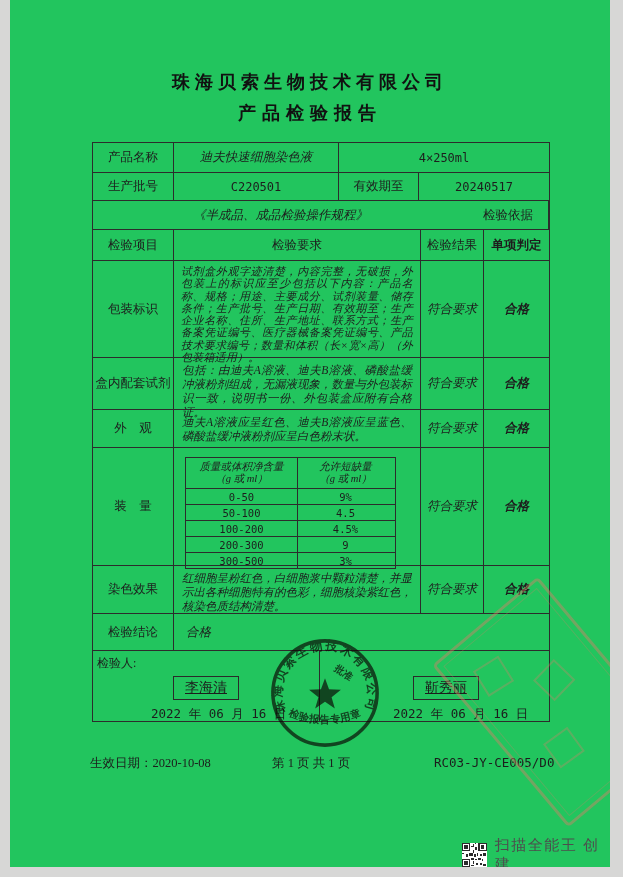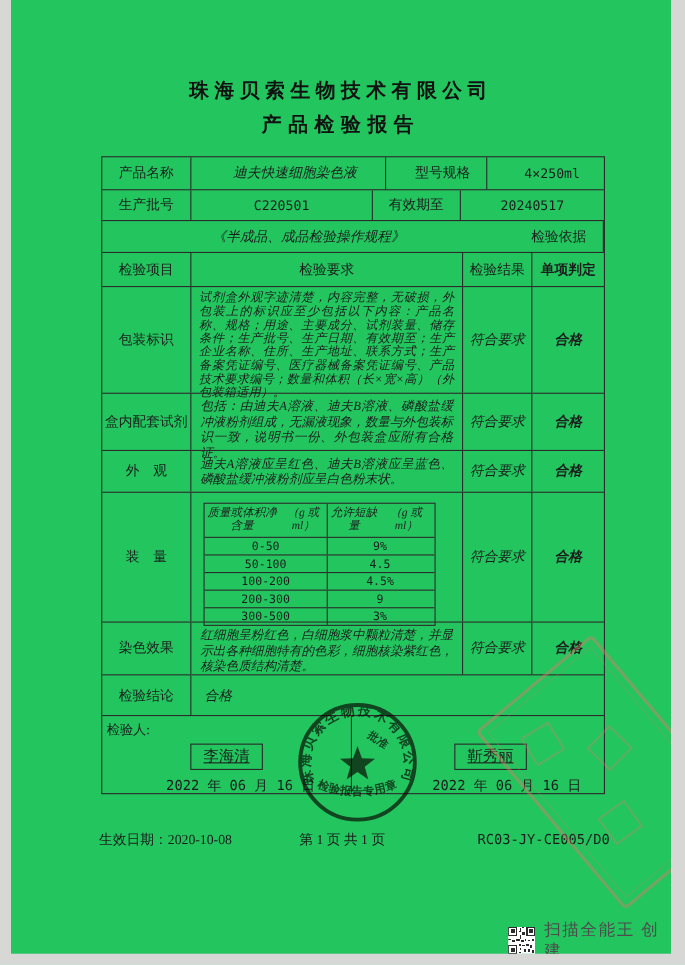--- a/index.html
+++ b/index.html
@@ -31,35 +31,35 @@
   }
   .td.lastcell{border-right:none;}
   .td.blk{display:block;text-align:justify;}
   
   .wA{width:81px;} .wB1{width:165px;} .wC1{width:80px;} .wD1{flex:1;}
   
   .wRest{flex:1;}
   
   .wB{width:247px;} .wC{width:63px;} .wD{flex:1;font-weight:bold;}
   
-  .h30{height:30px;gap:12px;} .h28{height:28px;} .h29{height:29px;} .h31{height:31px;}
+  .h30{height:30px;} .h28{height:28px;} .h29{height:29px;} .h31{height:31px;}
   .h97{height:97px;} .h52{height:52px;} .h38{height:38px;} .h118{height:118px;}
   .h48{height:48px;} .h37{height:37px;} .h70{height:70px;}
 
   .kai{font-style:italic;}
   .req{font-size:11.5px;line-height:14px;padding:5px 8px;font-style:italic;}
   .req.tight{font-size:11px;line-height:12.3px;padding:4px 7px;letter-spacing:0.2px;}
   .num{font-family:"DejaVu Sans Mono","Liberation Serif",serif;font-size:12px;font-style:normal;}
 
   
   .vt{margin:9px 0 0 11px;width:209px;border:1px solid #2c2c2c;font-style:italic;}
   .vtr{display:flex;border-bottom:1px solid #2c2c2c;}
   .vtr.lastrow{border-bottom:none;}
   .vtd{width:112px;border-right:1px solid #2c2c2c;box-sizing:border-box;
-       display:flex;flex-direction:row;align-items:center;justify-content:center;
+       display:flex;flex-direction:column;align-items:center;justify-content:center;
        font-size:10.5px;line-height:12px;text-align:center;}
   .vtd.c2{width:95px;border-right:none;}
   .vh{height:30px;} .vr{height:15px;}
 
   
   .sign{position:relative;height:70px;}
   .sign .half{width:227px;border-right:1px solid #2c2c2c;height:100%;box-sizing:border-box;}
   .sign .half2{flex:1;height:100%;}
   .sign-label{position:absolute;left:4px;top:4px;font-size:12px;}
   .name-box{position:absolute;top:25px;border:1px solid #2a2a2a;padding:2px 11px;
@@ -102,21 +102,20 @@
 <div class="page">
 
   <div class="title company">珠海贝索生物技术有限公司</div>
   <div class="title report">产品检验报告</div>
 
   <div class="t">
 
     <div class="tr h30">
       <div class="td wA">产品名称</div>
       <div class="td wB1 kai">迪夫快速细胞染色液</div>
-      <div class="td wC1">型号规格</div>
       <div class="td wD1 lastcell num">4×250ml</div>
     </div>
 
     <div class="tr h28">
       <div class="td wA">生产批号</div>
       <div class="td wB1 num">C220501</div>
       <div class="td wC1">有效期至</div>
       <div class="td wD1 lastcell num">20240517</div>
     </div>
 

